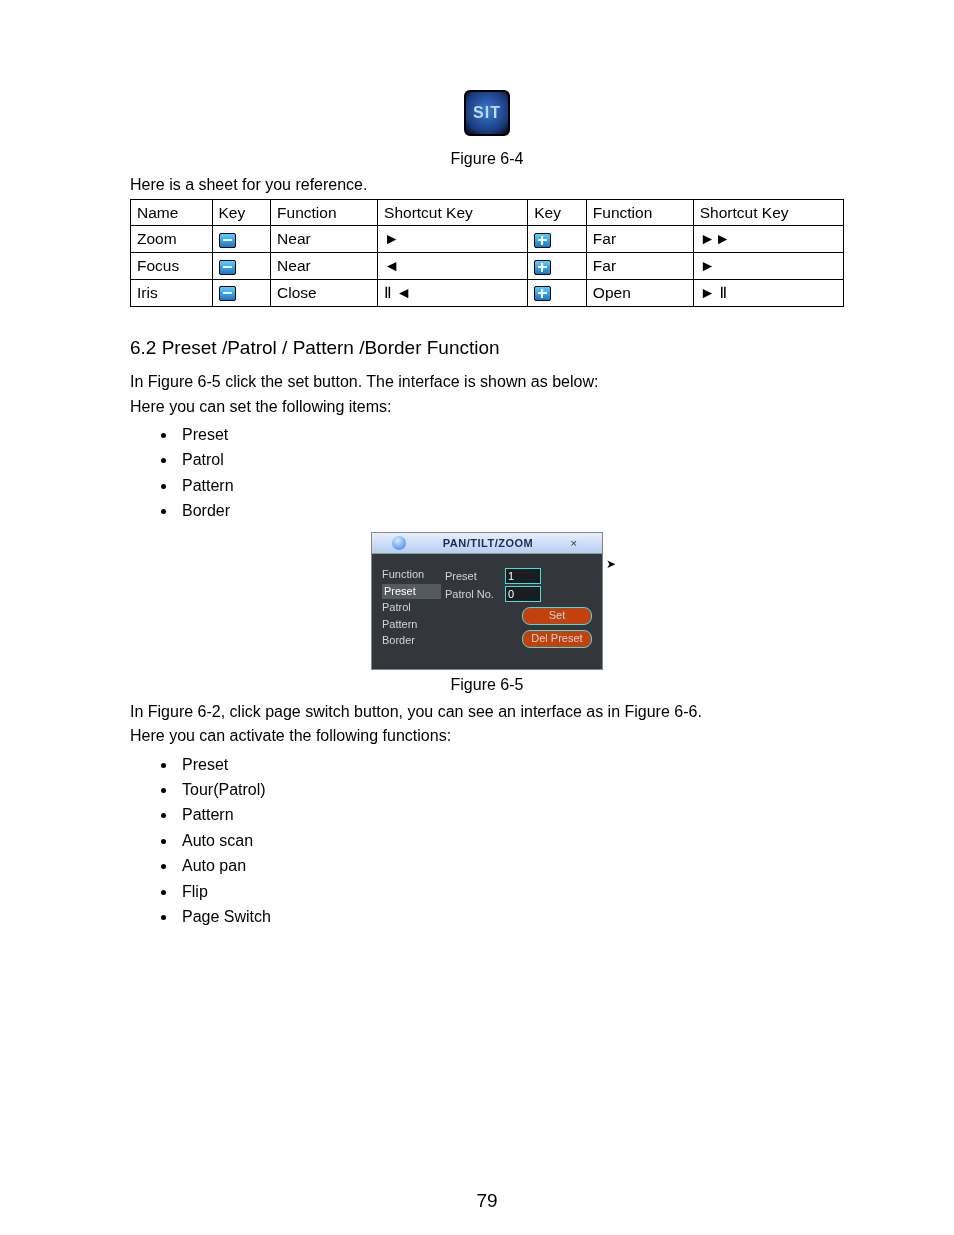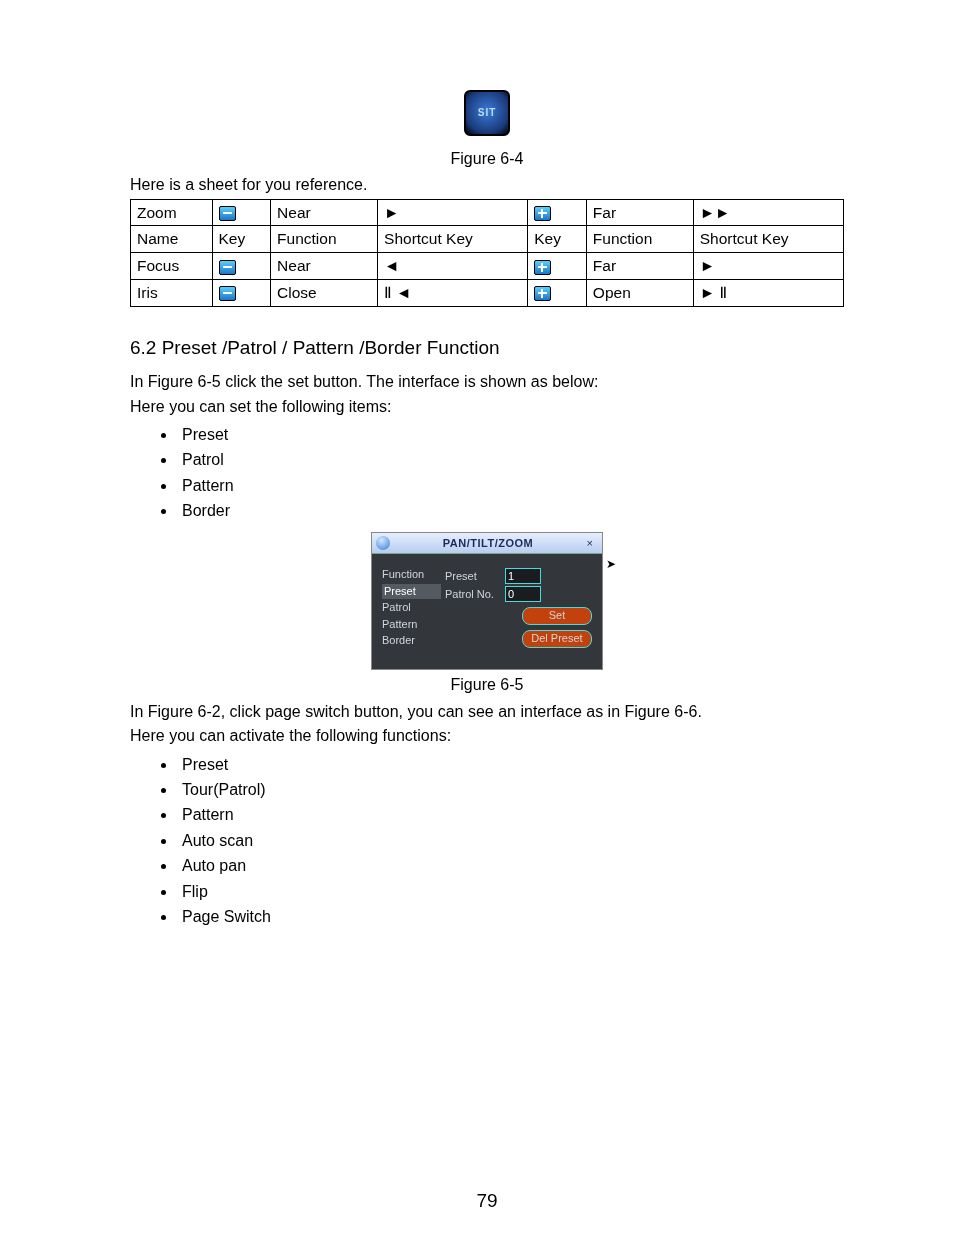--- a/index.html
+++ b/index.html
@@ -1,32 +1,32 @@
 <!DOCTYPE html>
 <html><head>
 <meta charset="utf-8">
 <style>
 body{font-family:Arial,Helvetica,sans-serif;font-size:16px;color:#000;margin:0;padding:90px 110px 60px 130px;width:954px;box-sizing:border-box;line-height:1.4}
 .center{text-align:center}
-.sit-btn{display:inline-block;width:42px;height:42px;border:2px solid #000;border-radius:6px;background:radial-gradient(circle at 50% 45%,#3a7ad9 0%,#1a3a7a 70%,#000 100%);color:#bde;font-size:10px;font-weight:bold;line-height:42px;text-align:center;letter-spacing:1px;margin-bottom:8px}
+.sit-btn{display:inline-block;width:42px;height:42px;border:2px solid #000;border-radius:6px;background:radial-gradient(circle at 50% 45%,#3a7ad9 0%,#1a3a7a 70%,#000 100%);color:#bde;font-size:16px;font-weight:bold;line-height:42px;text-align:center;letter-spacing:1px;margin-bottom:8px}
 .fig-caption{margin:4px 0 4px}
 table.ref{border-collapse:collapse;width:100%;margin-top:2px;font-size:15.5px}
 table.ref td,table.ref th{border:1px solid #000;padding:2px 6px;text-align:left;vertical-align:top;font-weight:normal}
 .icon-cell{text-align:center}
 .icon-blue{display:inline-block;width:15px;height:13px;border:1px solid #000;border-radius:2px;background:linear-gradient(#5acfff,#1a77c9);position:relative;vertical-align:middle}
 .icon-blue.minus::after{content:"";position:absolute;left:3px;right:3px;top:5px;height:2px;background:#fff}
 .icon-blue.plus::before{content:"";position:absolute;left:3px;right:3px;top:5px;height:2px;background:#fff}
 .icon-blue.plus::after{content:"";position:absolute;top:2px;bottom:2px;left:6px;width:2px;background:#fff}
 .glyph{font-family:Arial,sans-serif}
 h2.sec{font-size:19px;font-weight:normal;margin:28px 0 10px}
 ul.bul{margin:4px 0 10px 48px;padding:0}
 ul.bul li{list-style:disc;margin:1px 0;padding-left:4px}
 ul.bul li::marker{font-size:18px}
 .ptz-window{width:230px;margin:8px auto 4px;background:#33363b;border:1px solid #888;font-size:11px;color:#cfd6dc}
-.ptz-title{height:20px;background:linear-gradient(#e6eefc,#b8cdf3);border-bottom:1px solid #7a8;display:flex;align-items:center;padding:0 4px;color:#1a2a5a;font-weight:bold;font-size:11px;letter-spacing:0.5px}
+.ptz-title{height:20px;background:linear-gradient(#e6eefc,#b8cdf3);border-bottom:1px solid #7a8;display:flex;align-items:center;padding:0 20px;color:#1a2a5a;font-weight:bold;font-size:11px;letter-spacing:0.5px}
 .ptz-title .spacer{flex:1;text-align:center}
 .ptz-title .x{width:16px;text-align:center;color:#1a2a5a;font-weight:normal}
 .ptz-title .orb{width:14px;height:14px;border-radius:50%;background:radial-gradient(circle at 40% 30%,#cfeaff,#3a7ad9);margin-right:4px}
 .ptz-body{padding:12px 10px 20px;display:flex;gap:8px;position:relative}
 .ptz-col-left{width:55px}
 .ptz-col-mid{flex:1}
 .ptz-lbl{margin:1px 0;color:#cfd6dc}
 .ptz-lbl.head{color:#cfd6dc}
 .ptz-sel{background:#555a61;color:#fff;padding:0 2px;display:inline-block;width:100%}
 .ptz-field{display:flex;align-items:center;margin:2px 0}
@@ -43,36 +43,36 @@
 <div class="center">
   <div class="sit-btn">SIT</div>
   <div class="fig-caption">Figure 6-4</div>
 </div>
 
 <p>Here is a sheet for you reference.</p>
 
 <table class="ref">
   <tbody>
       <tr>
+    <th>Name</th>
+    <th>Key</th>
+    <th>Function</th>
+    <th>Shortcut Key</th>
+    <th>Key</th>
+    <th>Function</th>
+    <th>Shortcut Key</th>
+  </tr>
+  <tr>
     <td>Zoom</td>
     <td class="icon-cell"><span class="icon-blue minus"></span></td>
     <td>Near</td>
     <td class="glyph">►</td>
     <td class="icon-cell"><span class="icon-blue plus"></span></td>
     <td>Far</td>
     <td class="glyph">►►</td>
-  </tr>
-  <tr>
-    <th>Name</th>
-    <th>Key</th>
-    <th>Function</th>
-    <th>Shortcut Key</th>
-    <th>Key</th>
-    <th>Function</th>
-    <th>Shortcut Key</th>
   </tr>
   <tr>
     <td>Focus</td>
     <td class="icon-cell"><span class="icon-blue minus"></span></td>
     <td>Near</td>
     <td class="glyph">◄</td>
     <td class="icon-cell"><span class="icon-blue plus"></span></td>
     <td>Far</td>
     <td class="glyph">►</td>
   </tr>

